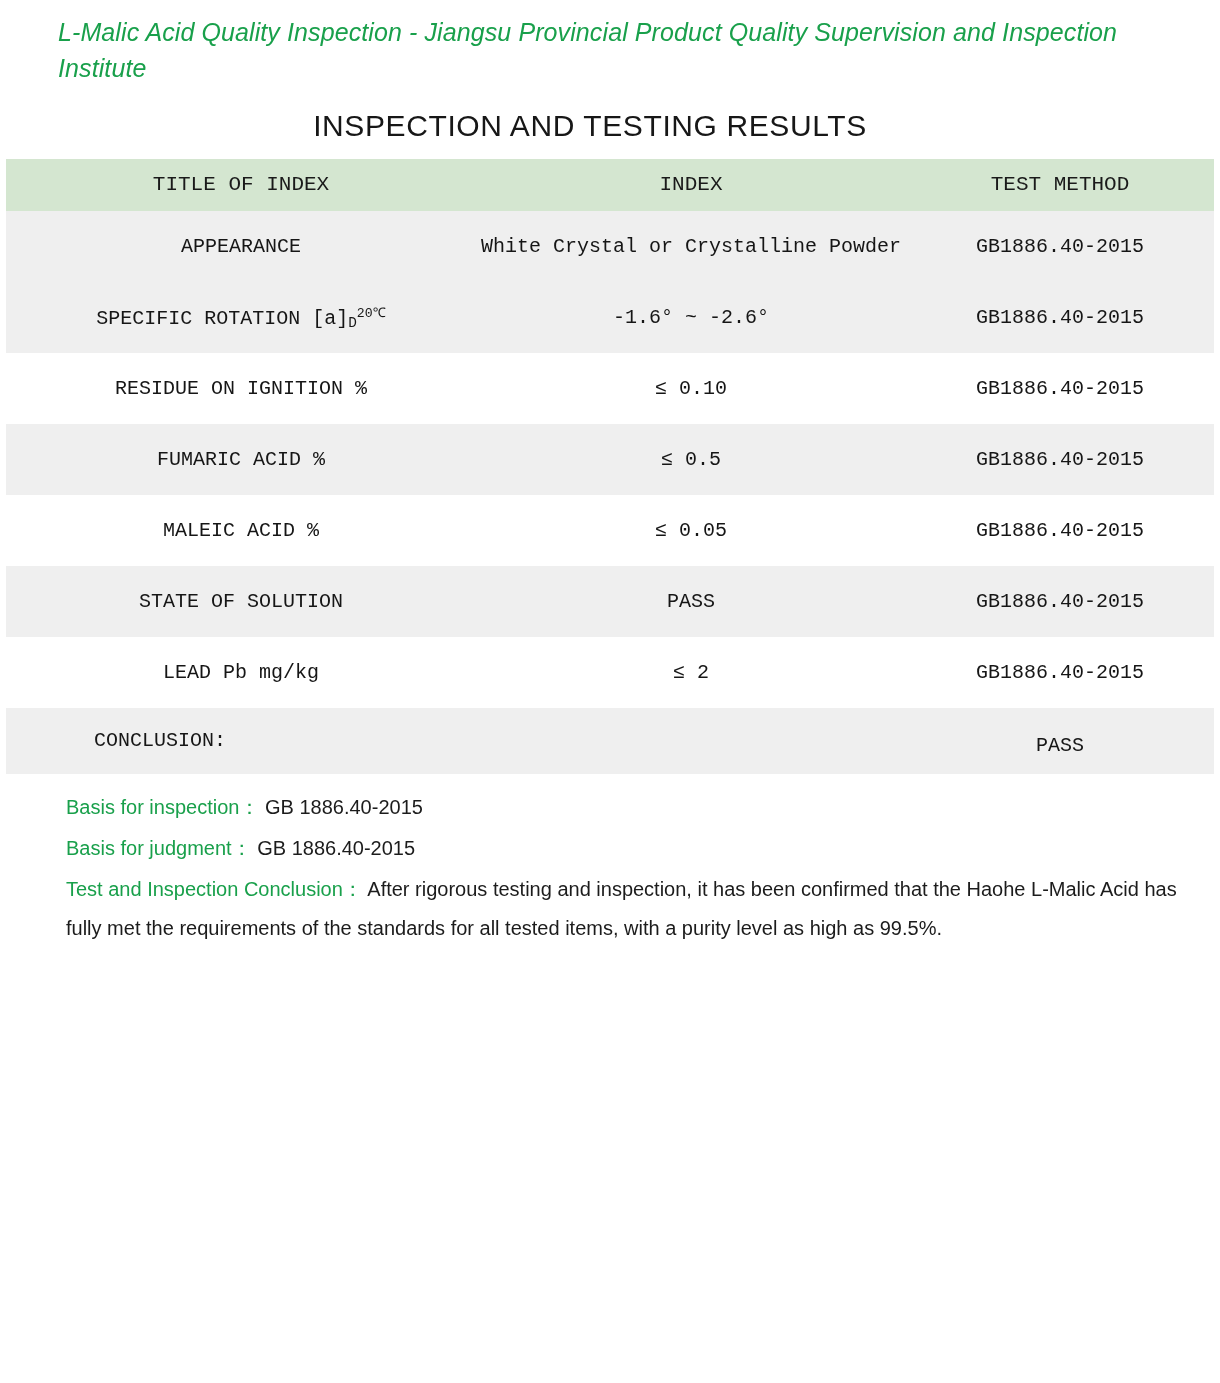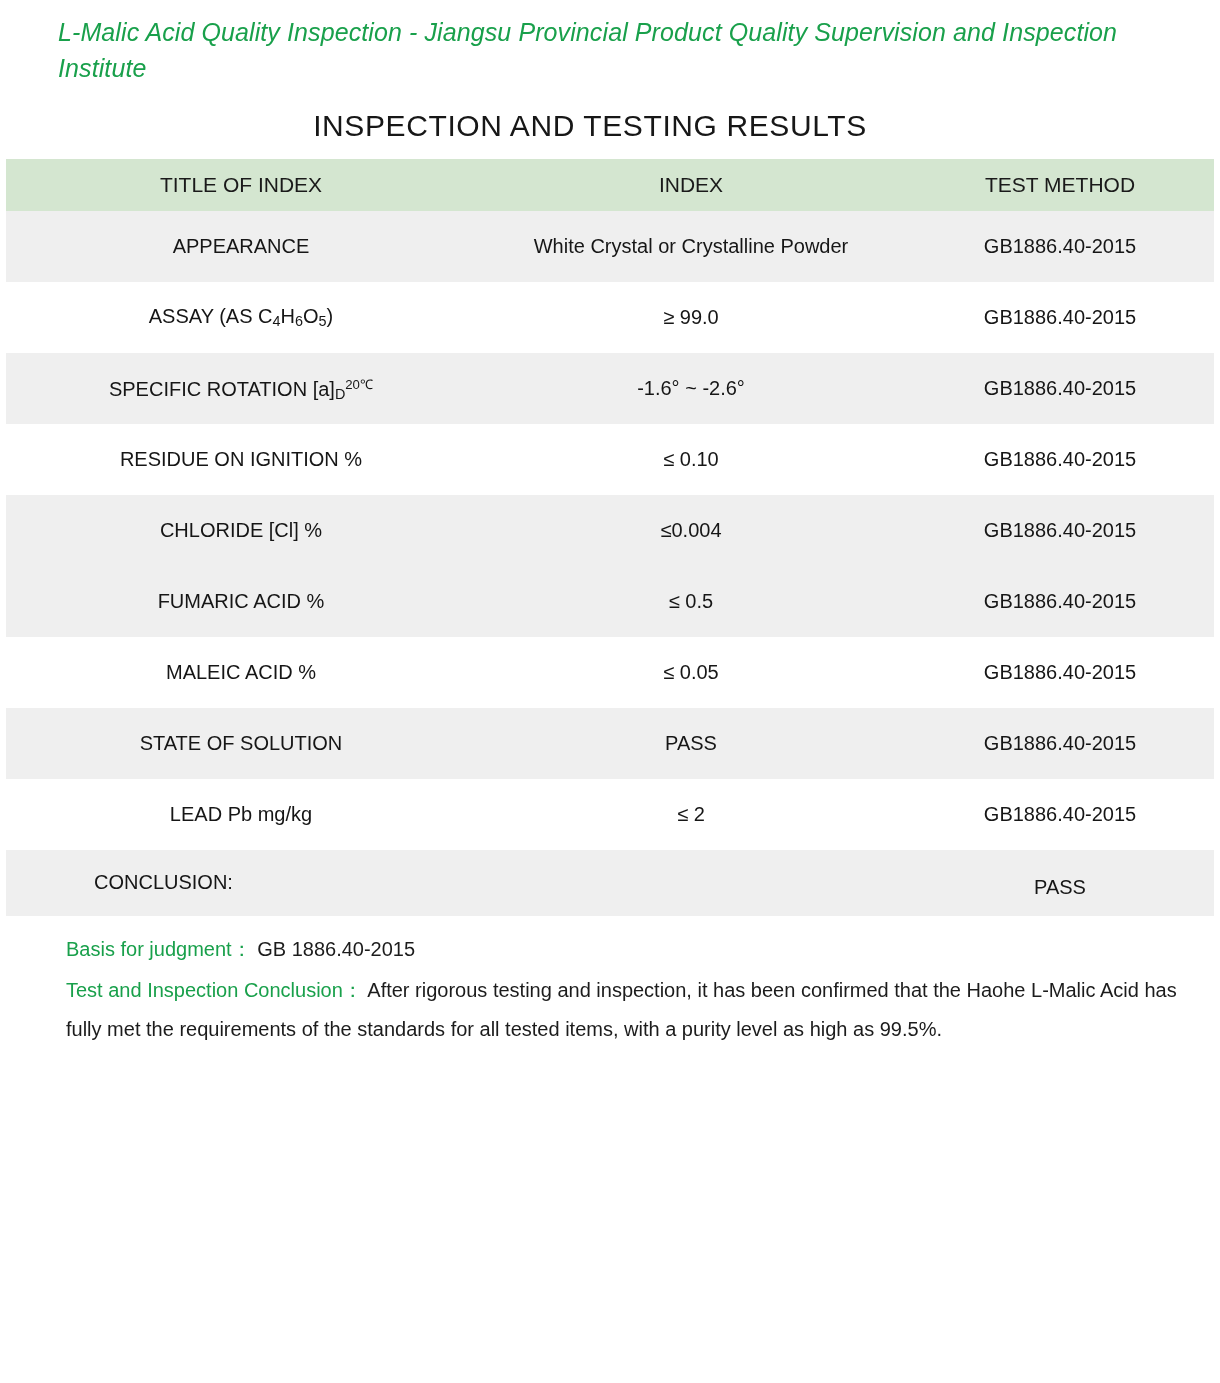--- a/index.html
+++ b/index.html
@@ -38,20 +38,21 @@
     color: #171717;
     margin: 22px 0 16px 0;
     padding-right: 40px;
     font-weight: 400;
   }
   table.results {
     width: 1208px;
     margin: 0 0 0 6px;
     border-collapse: collapse;
     table-layout: fixed;
+    font-family: Liberation Mono, monospace;
   }
   table.results th, table.results td {
     border: none;
     padding: 0;
   }
   .thead-row th {
     background: #d4e6d0;
     height: 52px;
     font-size: 21px;
     font-weight: 400;
@@ -149,38 +150,28 @@
         <th>INDEX</th>
         <th>TEST METHOD</th>
       </tr>
     </thead>
     <tbody>
       <tr class="odd">
         <td class="c-title">APPEARANCE</td>
         <td class="c-index">White Crystal or Crystalline Powder</td>
         <td class="c-method">GB1886.40-2015</td>
       </tr>
-      <tr class="even">
-        <td class="c-title">ASSAY (AS C<sub>4</sub>H<sub>6</sub>O<sub>5</sub>)</td>
-        <td class="c-index">≥ 99.0</td>
-        <td class="c-method">GB1886.40-2015</td>
-      </tr>
       <tr class="odd">
         <td class="c-title">SPECIFIC ROTATION [a]<sub>D</sub><sup>20℃</sup></td>
         <td class="c-index">-1.6° ~  -2.6°</td>
         <td class="c-method">GB1886.40-2015</td>
       </tr>
       <tr class="even">
         <td class="c-title">RESIDUE ON IGNITION  %</td>
         <td class="c-index">≤ 0.10</td>
-        <td class="c-method">GB1886.40-2015</td>
-      </tr>
-      <tr class="odd">
-        <td class="c-title">CHLORIDE [Cl]   %</td>
-        <td class="c-index">≤0.004</td>
         <td class="c-method">GB1886.40-2015</td>
       </tr>
       <tr class="odd">
         <td class="c-title">FUMARIC ACID %</td>
         <td class="c-index">≤ 0.5</td>
         <td class="c-method">GB1886.40-2015</td>
       </tr>
       <tr class="even">
         <td class="c-title">MALEIC ACID %</td>
         <td class="c-index">≤ 0.05</td>
@@ -198,20 +189,24 @@
       </tr>
       <tr class="conclusion">
         <td class="c-title">CONCLUSION:</td>
         <td class="c-index"></td>
         <td class="c-method">PASS</td>
       </tr>
     </tbody>
   </table>
 
   <div class="notes">
+    <div class="row">
+      <span class="lbl">Basis for inspection：</span>
+      <span>GB 1886.40-2015</span>
+    </div>
     <div class="row">
       <span class="lbl">Basis for judgment：</span>
       <span>GB 1886.40-2015</span>
     </div>
     <div class="row conc-text">
       <span class="lbl">Test and Inspection Conclusion：</span>
       <span>After rigorous testing and inspection, it has been confirmed that the Haohe L-Malic Acid has fully met the requirements of the standards for all tested items, with a purity level as high as 99.5%.</span>
     </div>
   </div>
 

